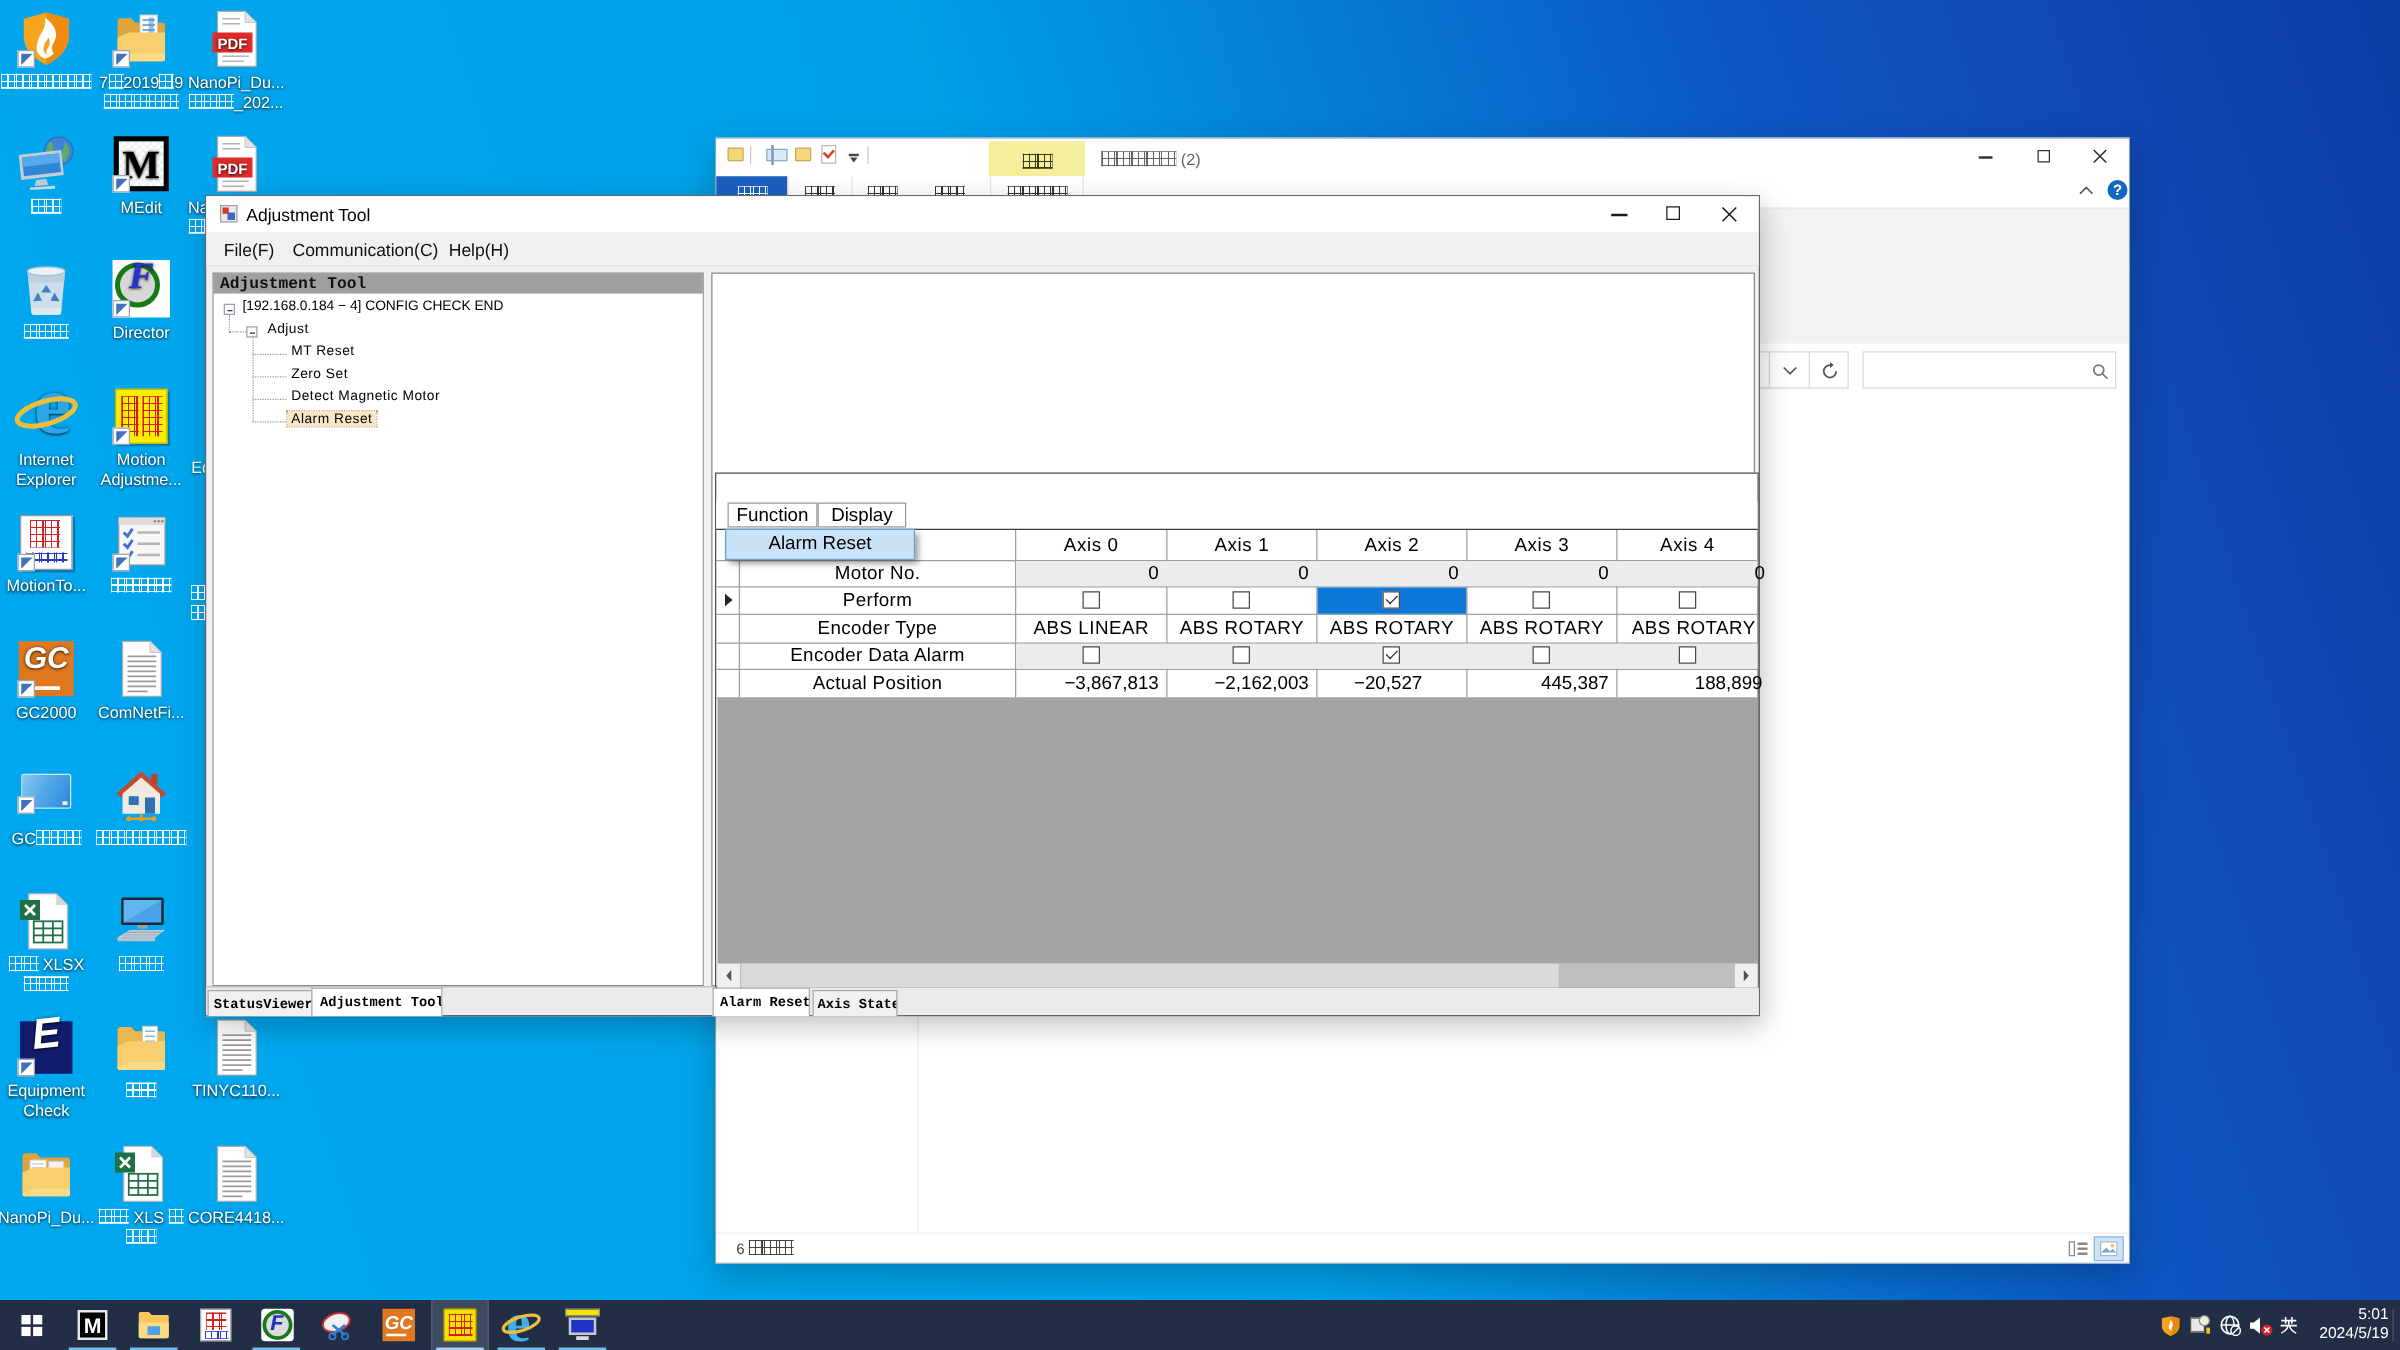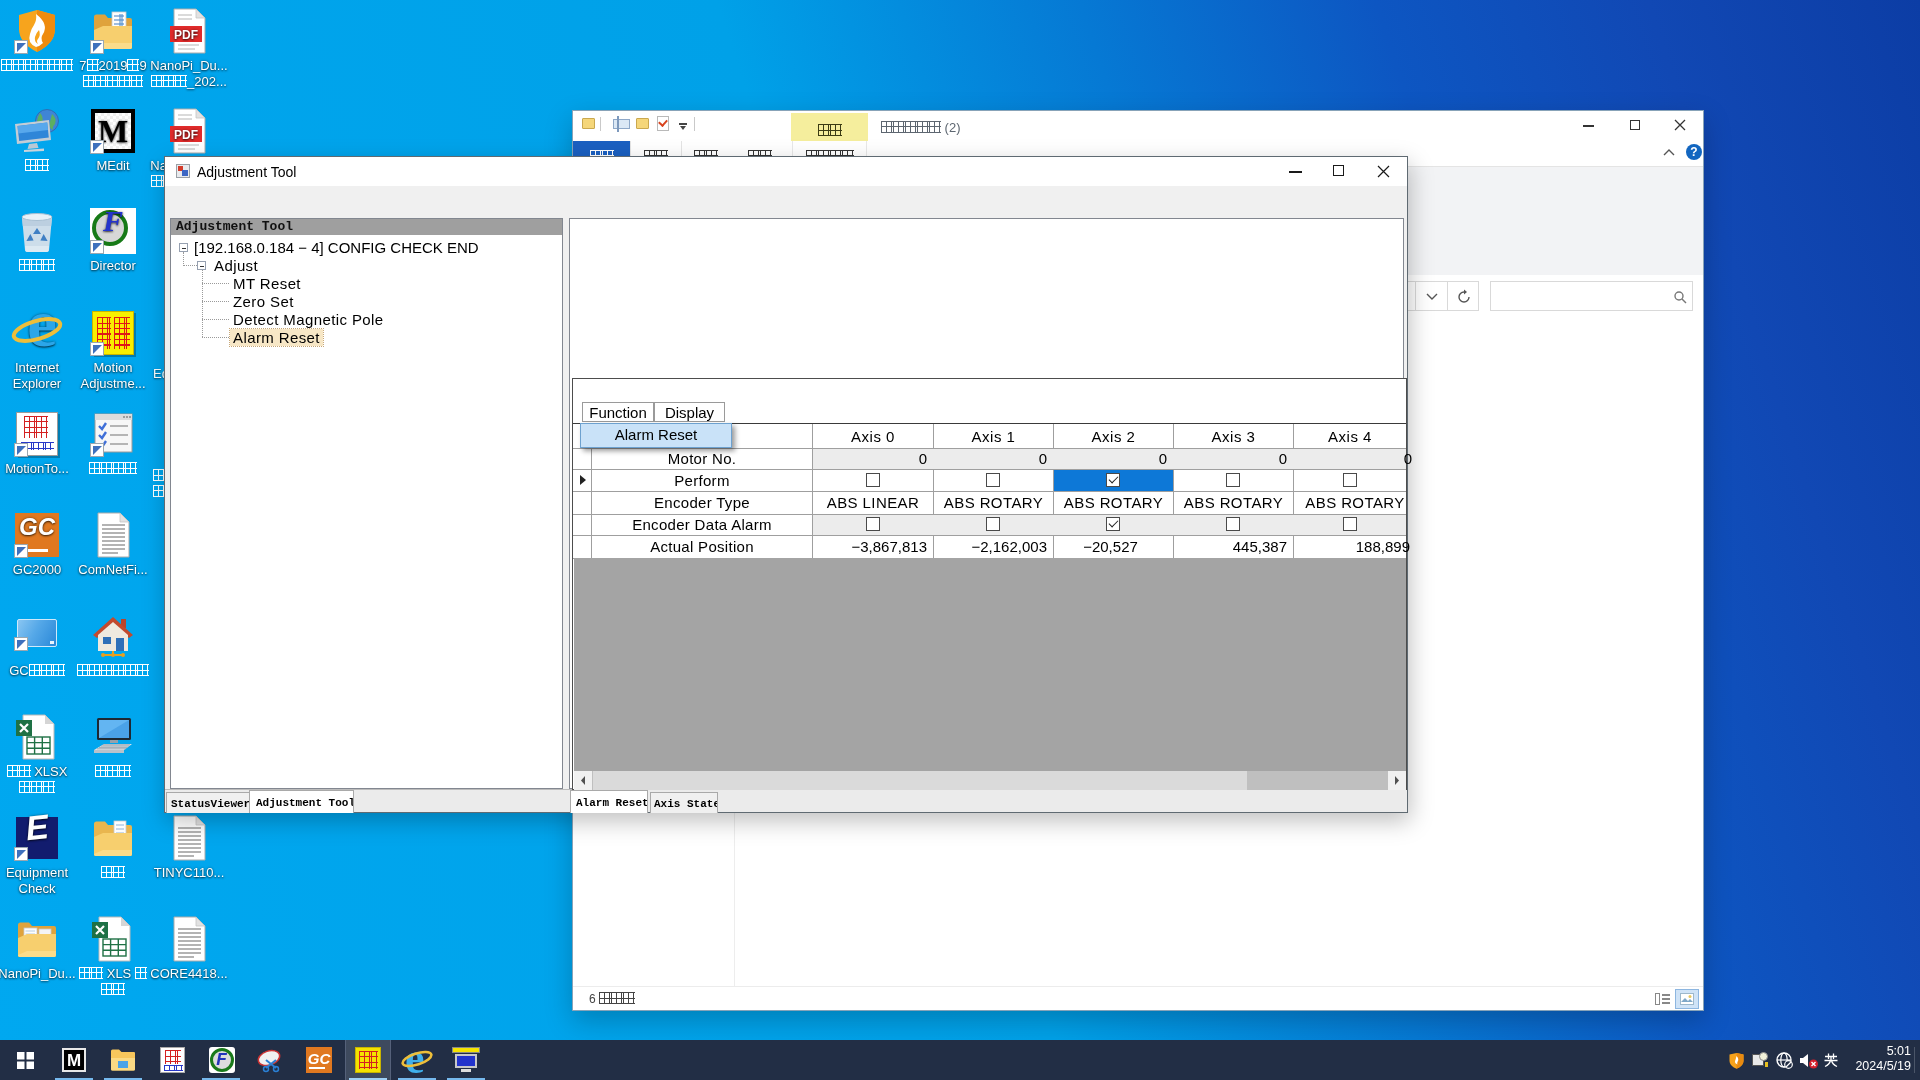--- a/index.html
+++ b/index.html
@@ -410,46 +410,51 @@
       <div class="abs" style="left:6px;top:6px;width:6px;height:6px;background:#3c66c4;"></div>
     </div>
     <div class="abs" style="left:32px;top:7px;font-size:14px;color:#000;">Adjustment Tool</div>
     <div class="abs" style="left:1124px;top:14px;width:13px;height:1.5px;background:#1a1a1a;"></div>
     <div class="abs" style="left:1168px;top:8px;width:11px;height:11px;border:1.2px solid #1a1a1a;"></div>
     <svg class="abs" style="left:1212px;top:8px;" width="13" height="13">
         <path d="M1 1 L12 12 M12 1 L1 12" stroke="#1a1a1a" stroke-width="1.2"></path>
       </svg>
   </div>
 
+  <div class="abs" style="left:0;top:29px;width:1242px;height:27px;background:#f0f0f0;border-bottom:1px solid #e2e2e2;font-size:14px;color:#111;">
+    <div class="abs" style="left:14px;top:6px;">File(F)</div>
+    <div class="abs" style="left:69px;top:6px;">Communication(C)</div>
+    <div class="abs" style="left:194px;top:6px;">Help(H)</div>
+  </div>
 
   <div class="abs" style="left:5px;top:61px;width:393px;height:571px;border:1px solid #828790;background:#fff;">
     <div class="abs mono" style="left:0;top:0;width:391px;height:16px;background:#9f9f9f;color:#111;font-size:13px;font-weight:bold;line-height:16px;padding-left:5px;">Adjustment Tool</div>
 
-    <div class="abs" style="left:0;top:16px;width:391px;height:553px;background:#fff;font-size:15px;color:#000;">
+    <div class="abs" style="left:0;top:16px;width:391px;height:553px;background:#fff;font-size:11px;color:#000;">
 
       <div class="abs" style="left:12px;top:17px;width:0;height:14px;border-left:1px dotted #9a9a9a;"></div>
       <div class="abs" style="left:12px;top:30px;width:14px;height:0;border-top:1px dotted #9a9a9a;"></div>
       <div class="abs" style="left:31px;top:35px;width:0;height:67px;border-left:1px dotted #9a9a9a;"></div>
       <div class="abs" style="left:31px;top:48px;width:27px;height:0;border-top:1px dotted #9a9a9a;"></div>
       <div class="abs" style="left:31px;top:66px;width:27px;height:0;border-top:1px dotted #9a9a9a;"></div>
       <div class="abs" style="left:31px;top:84px;width:27px;height:0;border-top:1px dotted #9a9a9a;"></div>
       <div class="abs" style="left:31px;top:102px;width:27px;height:0;border-top:1px dotted #9a9a9a;"></div>
 
       <div class="abs" style="left:8px;top:8px;width:9px;height:9px;border:1px solid #96a0b0;background:#fff;">
           <div class="abs" style="left:1.5px;top:3.5px;width:4px;height:1px;background:#333;"></div>
         </div>
       <div class="abs" style="left:26px;top:26px;width:9px;height:9px;border:1px solid #96a0b0;background:#fff;">
           <div class="abs" style="left:1.5px;top:3.5px;width:4px;height:1px;background:#333;"></div>
         </div>
 
       <div class="abs" style="left:23px;top:4px;letter-spacing:0;">[192.168.0.184 − 4] CONFIG CHECK END</div>
       <div class="abs" style="left:43px;top:22px;letter-spacing:.4px;">Adjust</div>
       <div class="abs" style="left:62px;top:40px;letter-spacing:.4px;text-align:center;">MT Reset</div>
       <div class="abs" style="left:62px;top:58px;letter-spacing:.4px;">Zero Set</div>
-      <div class="abs" style="left:62px;top:76px;letter-spacing:.4px;">Detect Magnetic Pole</div>
+      <div class="abs" style="left:62px;top:76px;letter-spacing:.4px;">Detect Magnetic Motor</div>
       <div class="abs" style="left:59px;top:94px;background:#f7e7c6;padding:0 3px;letter-spacing:.4px;outline:1px dotted #c8a878;">Alarm Reset</div>
     </div>
   </div>
 
   <div class="abs" style="left:404px;top:61px;width:835px;height:571px;border:1px solid #828790;background:#fff;"></div>
 
   <div class="abs" style="left:0;top:632px;width:1242px;height:23px;background:#ebebeb;border-top:1px solid #bcbcbc;">
     <div class="abs mono" style="left:1px;top:2px;width:84px;height:21px;background:#f0f0f0;border:1px solid #a9a9a9;border-bottom:none;font-size:11px;font-weight:bold;padding:5px 0 0 4px;">StatusViewer</div>
     <div class="abs mono" style="left:84px;top:0;width:105px;height:23px;background:#fff;border:1px solid #a9a9a9;border-bottom:none;font-size:11px;font-weight:bold;padding:6px 0 0 6px;">Adjustment Tool</div>
     <div class="abs mono" style="left:405px;top:0;width:78px;height:23px;background:#fff;border:1px solid #a9a9a9;border-bottom:none;font-size:11px;font-weight:bold;padding:6px 0 0 5px;">Alarm Reset</div>

